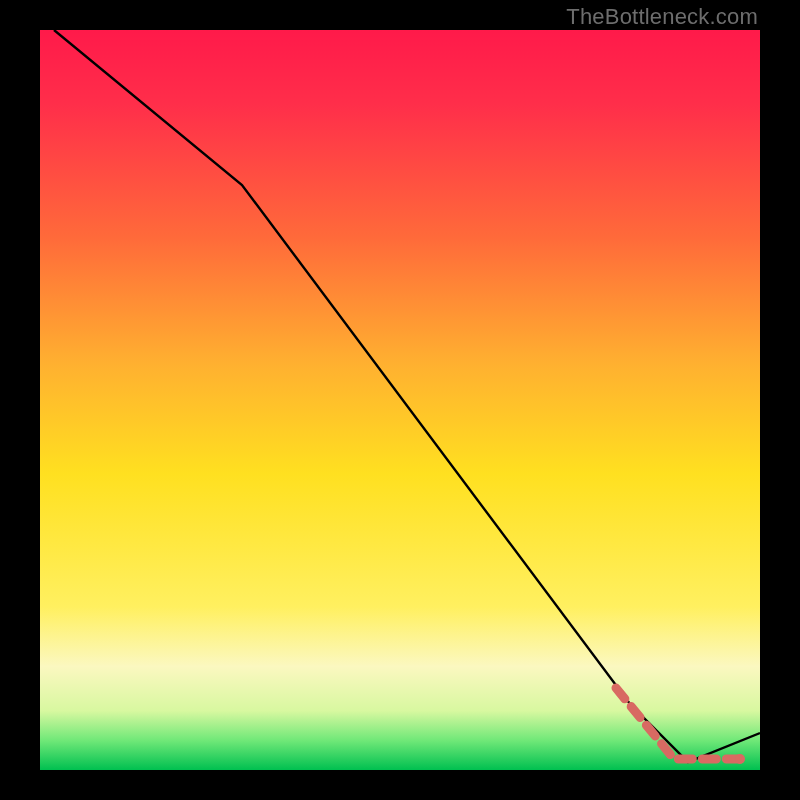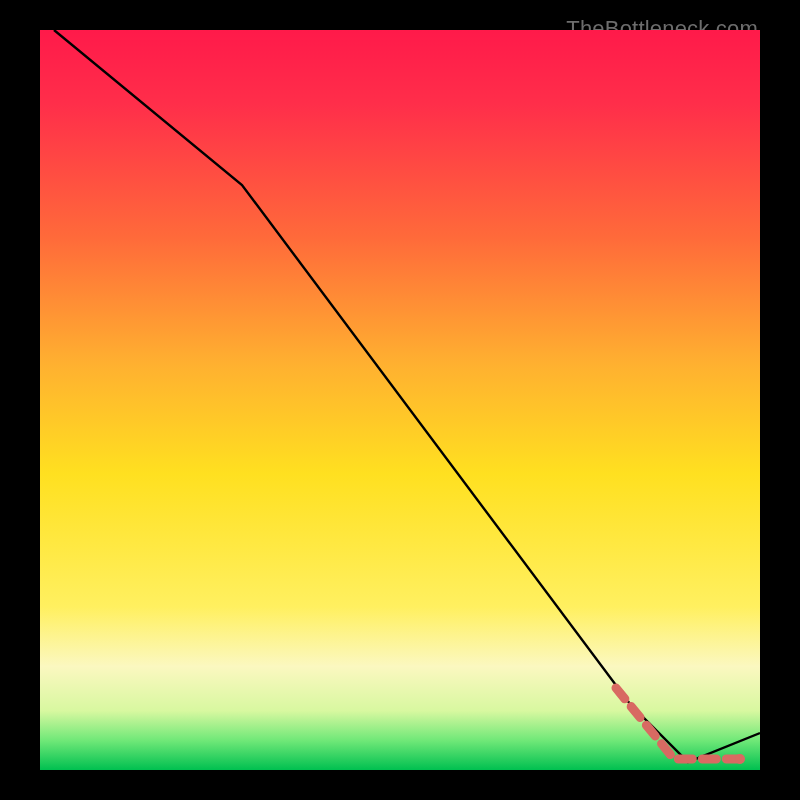--- a/index.html
+++ b/index.html
@@ -19,21 +19,21 @@
   }
   .plot-area {
     position: absolute;
     left: 40px;
     top: 30px;
     width: 720px;
     height: 740px;
   }
   .watermark {
     position: absolute;
-    top: 16px;
+    top: 4px;
     right: 42px;
     color: #6d6d6d;
     font-size: 22px;
     font-weight: 400;
     letter-spacing: 0.2px;
   }
   svg {
     display: block;
   }
 </style>

